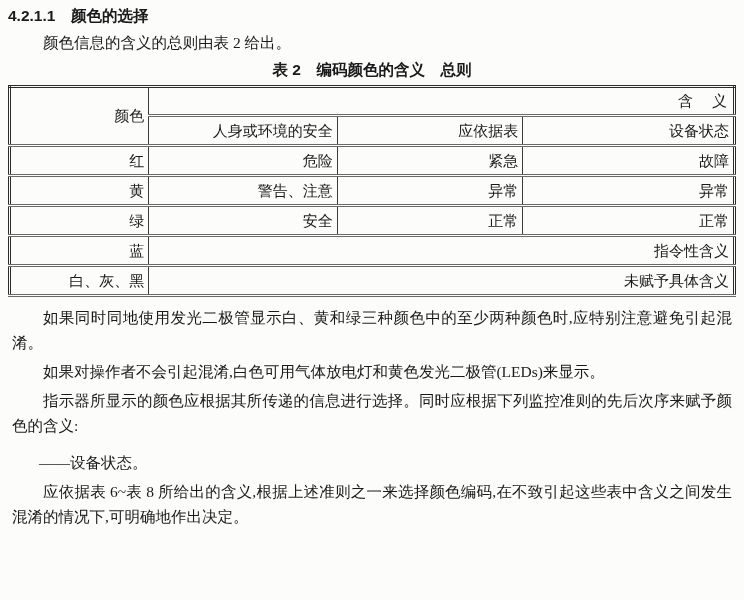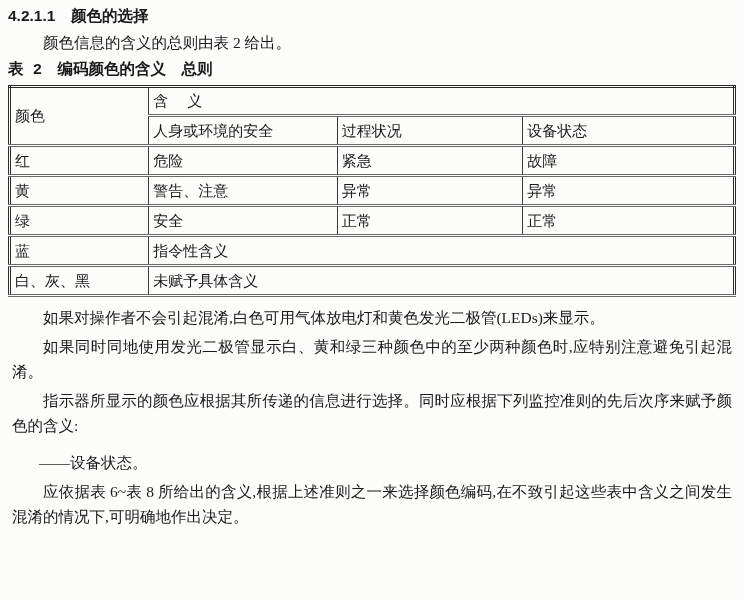--- a/index.html
+++ b/index.html
@@ -30,41 +30,41 @@
   .para {
     margin: 4px;
     line-height: 25px;
     text-indent: 2em;
     text-align: justify;
   }
   .intro {
     margin-top: 3px;
   }
   .table-title {
-    font-family: Liberation Mono, monospace;
+    font-family: Liberation Sans, sans-serif;
     font-weight: bold;
     font-size: 15.5px;
-    text-align: left;
+    text-align: center;
     line-height: 22px;
     margin: 2px 0 4px 0;
     white-space: pre;
   }
   table.color-table {
     width: 100%;
     border-collapse: collapse;
     table-layout: fixed;
     border: 3px double #2a2a2a;
     font-size: 15px;
   }
   table.color-table td {
     border-left: 1px solid #3a3a3a;
     border-right: 1px solid #3a3a3a;
     border-top: 3px double #6a6a6a;
     border-bottom: 3px double #6a6a6a;
-    text-align: left;
+    text-align: right;
     vertical-align: middle;
     padding: 0 4px;
     height: 27px;
     line-height: 20px;
   }
   table.color-table tr.hdr-top td {
     border-top: none;
     height: 26px;
   }
   table.color-table td.meaning-head {
@@ -100,21 +100,21 @@
       <col class="col-process">
       <col class="col-equip">
     </colgroup>
     <tbody>
       <tr class="hdr-top">
         <td rowspan="2">颜色</td>
         <td colspan="3" class="meaning-head">含　义</td>
       </tr>
       <tr>
         <td>人身或环境的安全</td>
-        <td>过程状况</td>
+        <td>应依据表</td>
         <td>设备状态</td>
       </tr>
       <tr>
         <td>红</td>
         <td>危险</td>
         <td>紧急</td>
         <td>故障</td>
       </tr>
       <tr>
         <td>黄</td>
@@ -133,20 +133,20 @@
         <td colspan="3">指令性含义</td>
       </tr>
       <tr>
         <td>白、灰、黑</td>
         <td colspan="3">未赋予具体含义</td>
       </tr>
     </tbody>
   </table>
 
   <div class="body-text">
+    <p class="para">如果同时同地使用发光二极管显示白、黄和绿三种颜色中的至少两种颜色时,应特别注意避免引起混淆。</p>
     <p class="para">如果对操作者不会引起混淆,白色可用气体放电灯和黄色发光二极管(LEDs)来显示。</p>
-    <p class="para">如果同时同地使用发光二极管显示白、黄和绿三种颜色中的至少两种颜色时,应特别注意避免引起混淆。</p>
     <p class="para">指示器所显示的颜色应根据其所传递的信息进行选择。同时应根据下列监控准则的先后次序来赋予颜色的含义:</p>
     <p class="list-item gap-before">——设备状态。</p>
     <p class="para">应依据表 6~表 8 所给出的含义,根据上述准则之一来选择颜色编码,在不致引起这些表中含义之间发生混淆的情况下,可明确地作出决定。</p>
   </div>
 
 </div>
 
 </body></html>

